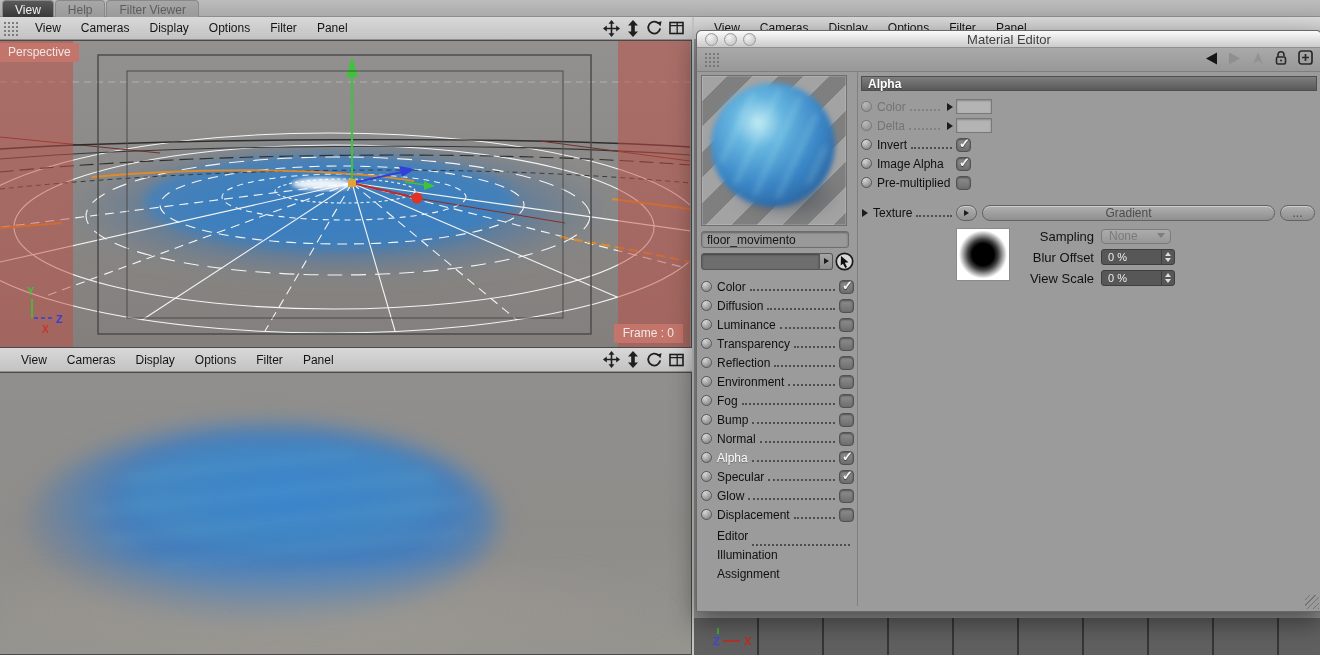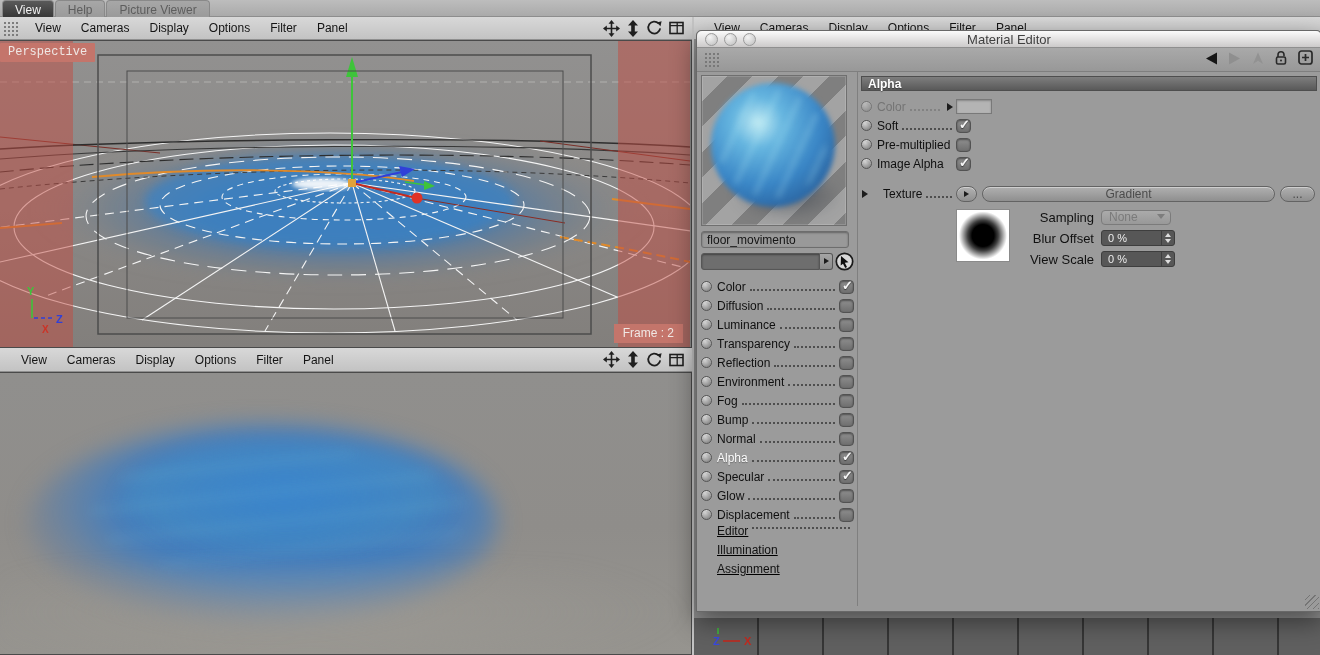--- a/index.html
+++ b/index.html
@@ -29,21 +29,21 @@
   .vp-icons { display:flex; align-items:center; gap:7px; padding-right:8px; }
   .vp-icons span { display:inline-flex; }
 
   
   .left-col { position:absolute; left:0; top:17px; width:692px; height:638px; z-index:2;
               background:#b9b9b9; }
   .viewport { position:relative; background:#8d8c8a; border:1px solid #4a4a4a; border-left:none; }
   .vp1 { height:308px; }
   .vp1 svg { display:block; }
   .vp-label { position:absolute; left:0; top:2px; padding:2px 8px 3px; font-size:12px; color:#efe7e4;
-              background:#c4756b; border-radius:1px;font-family:Liberation Mono, monospace; }
+              background:#c4756b; border-radius:1px; }
   .frame-label { position:absolute; right:8px; bottom:4px; padding:2px 9px 3px; font-size:12px;
                  color:#f0e8e5; background:#c4756b; }
   .vp2 { height:283px; overflow:hidden; background:linear-gradient(#908f8d,#8f8d8a 55%,#96948f); }
   .render-blob { position:absolute; left:28px; top:52px; width:470px; height:195px; border-radius:50%;
     background:radial-gradient(ellipse at 55% 42%, rgba(52,118,194,.97) 0%, rgba(58,124,196,.85) 46%,
                rgba(100,125,158,.45) 68%, rgba(142,141,138,0) 86%);
     filter:blur(11px); }
   .render-blob-core { position:absolute; left:120px; top:70px; width:330px; height:110px; border-radius:50%;
     background:radial-gradient(ellipse at 50% 45%, rgba(60,135,205,.9), rgba(70,150,200,.4) 60%, transparent 80%);
     filter:blur(8px); }
@@ -97,21 +97,21 @@
   .tex-slot-row { display:flex; align-items:center; margin-top:4px; height:18px; }
   .tex-slot { flex:1; height:17px; background:#6e6e6e; border:1px solid #565656; border-radius:3px 0 0 3px;
               box-shadow:inset 0 1px 2px rgba(0,0,0,.4); }
   .tex-slot-btn { width:13px; height:17px; background:linear-gradient(#a5a5a5,#8c8c8c);
                   border:1px solid #565656; border-left:none; border-radius:0 3px 3px 0;
                   display:flex; align-items:center; justify-content:center; }
   .pick-btn { margin-left:2px; display:flex; }
 
   .channels { margin-top:7px; }
   .ch-row { display:flex; align-items:center; height:19px; }
-  .page-row { display:flex; align-items:flex-start; height:19px; padding-left:16px;text-decoration:underline; }
+  .page-row { display:flex; align-items:flex-end; height:19px; padding-left:16px; }
   .radio { width:11px; height:11px; border-radius:50%; border:1px solid #555; flex:none;
            background:radial-gradient(circle at 35% 30%, #d2d2d2, #8c8c8c 75%);
            box-shadow:inset 0 1px 1px rgba(255,255,255,.5); }
   .radio.disabled { opacity:.55; }
   .ch-label, .p-label { font-size:12px; color:#101010; margin-left:5px; white-space:nowrap; }
   .selected .ch-label { color:#fcfcfc; text-shadow:0 1px 1px rgba(0,0,0,.3); }
   .leader { flex:1; min-width:6px; margin:0 4px; border-bottom:2px dotted #4e4e4e; transform:translateY(3px); }
   .disabled .leader { border-color:#828282; }
   .page-row .leader { visibility:hidden; }
   .page-row.dots .leader { visibility:visible; }
@@ -174,21 +174,21 @@
   <div class="tabstrip">
     <div class="tabs">
 
     <div class="tab active">
           <span>View</span>
         </div>
         <div class="tab">
           <span>Help</span>
         </div>
         <div class="tab">
-          <span>Picture Viewer</span>
+          <span>Filter Viewer</span>
         </div>
       </div>
   </div>
 
   <div class="col-divider"></div>
 
   <div class="left-col">
 
     <div class="menubar">
       <span class="grip"></span>
@@ -319,21 +319,21 @@
         </g>
         <g font-family="Liberation Sans, sans-serif" font-size="11" font-weight="bold">
           <text x="27" y="254" fill="#3ec43a">Y</text>
           <line x1="32" y1="258" x2="32" y2="277" stroke="#3ec43a" stroke-width="1.6"></line>
           <line x1="34" y1="277" x2="52" y2="277" stroke="#3040d8" stroke-width="1.6" stroke-dasharray="4 3"></line>
           <text x="56" y="282" fill="#3040d8">Z</text>
           <text x="42" y="292" fill="#cc3326" font-size="10">X</text>
         </g>
       </svg>
       <div class="vp-label">Perspective</div>
-      <div class="frame-label">Frame : 2</div>
+      <div class="frame-label">Frame : 0</div>
     </div>
 
     <div class="menubar" style="height:24px;">
       <span style="width:11px;"></span>
       <ul class="menu">
 
       <li class="menu-item">View</li>
           <li class="menu-item">Cameras</li>
           <li class="menu-item">Display</li>
           <li class="menu-item">Options</li>
@@ -569,53 +569,62 @@
         <div class="prop-row disabled">
           <span class="row-head">
             <span class="radio disabled"></span>
             <span class="p-label">Color</span>
             <span class="leader"></span>
             <span class="tri-right"></span>
           </span>
           <span class="swatch"></span>
         </div>
 
-
+        <div class="prop-row disabled">
+          <span class="row-head">
+            <span class="radio disabled"></span>
+            <span class="p-label">Delta</span>
+            <span class="leader"></span>
+            <span class="tri-right"></span>
+          </span>
+          <span class="swatch"></span>
+        </div>
 
         <div class="prop-row checked">
           <span class="row-head">
             <span class="radio"></span>
-            <span class="p-label">Soft</span>
+            <span class="p-label">Invert</span>
             <span class="leader"></span>
+          </span>
+          <span class="checkbox"></span>
+        </div>
+
+
+        <div class="prop-row checked">
+          <span class="row-head">
+            <span class="radio"></span>
+            <span class="p-label">Image Alpha</span>
+            <span class="leader" style="visibility:hidden;"></span>
           </span>
           <span class="checkbox"></span>
         </div>
 
         <div class="prop-row">
           <span class="row-head">
             <span class="radio"></span>
             <span class="p-label">Pre-multiplied</span>
             <span class="leader" style="visibility:hidden;"></span>
           </span>
           <span class="checkbox"></span>
         </div>
 
-        <div class="prop-row checked">
-          <span class="row-head">
-            <span class="radio"></span>
-            <span class="p-label">Image Alpha</span>
-            <span class="leader" style="visibility:hidden;"></span>
-          </span>
-          <span class="checkbox"></span>
-        </div>
-
         <div class="prop-row tex-row">
           <span class="row-head">
             <span class="tri-right" style="margin-left:1px;"></span>
-            <span class="p-label" style="margin-left:12px;">Texture</span>
+            <span class="p-label" style="margin-left:2px;">Texture</span>
             <span class="leader"></span>
           </span>
           <button class="round-btn">
               <span class="tri-right tiny"></span>
             </button>
           <button class="pill grad-btn">Gradient</button>
           <button class="pill more-btn">...</button>
         </div>
 
         <div class="tex-detail">

